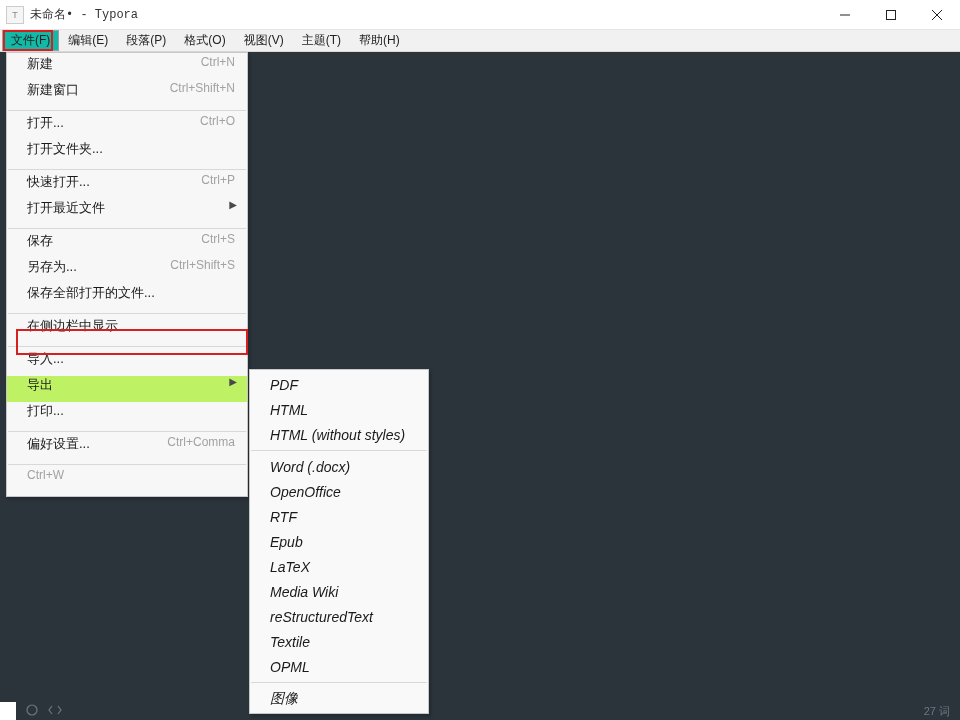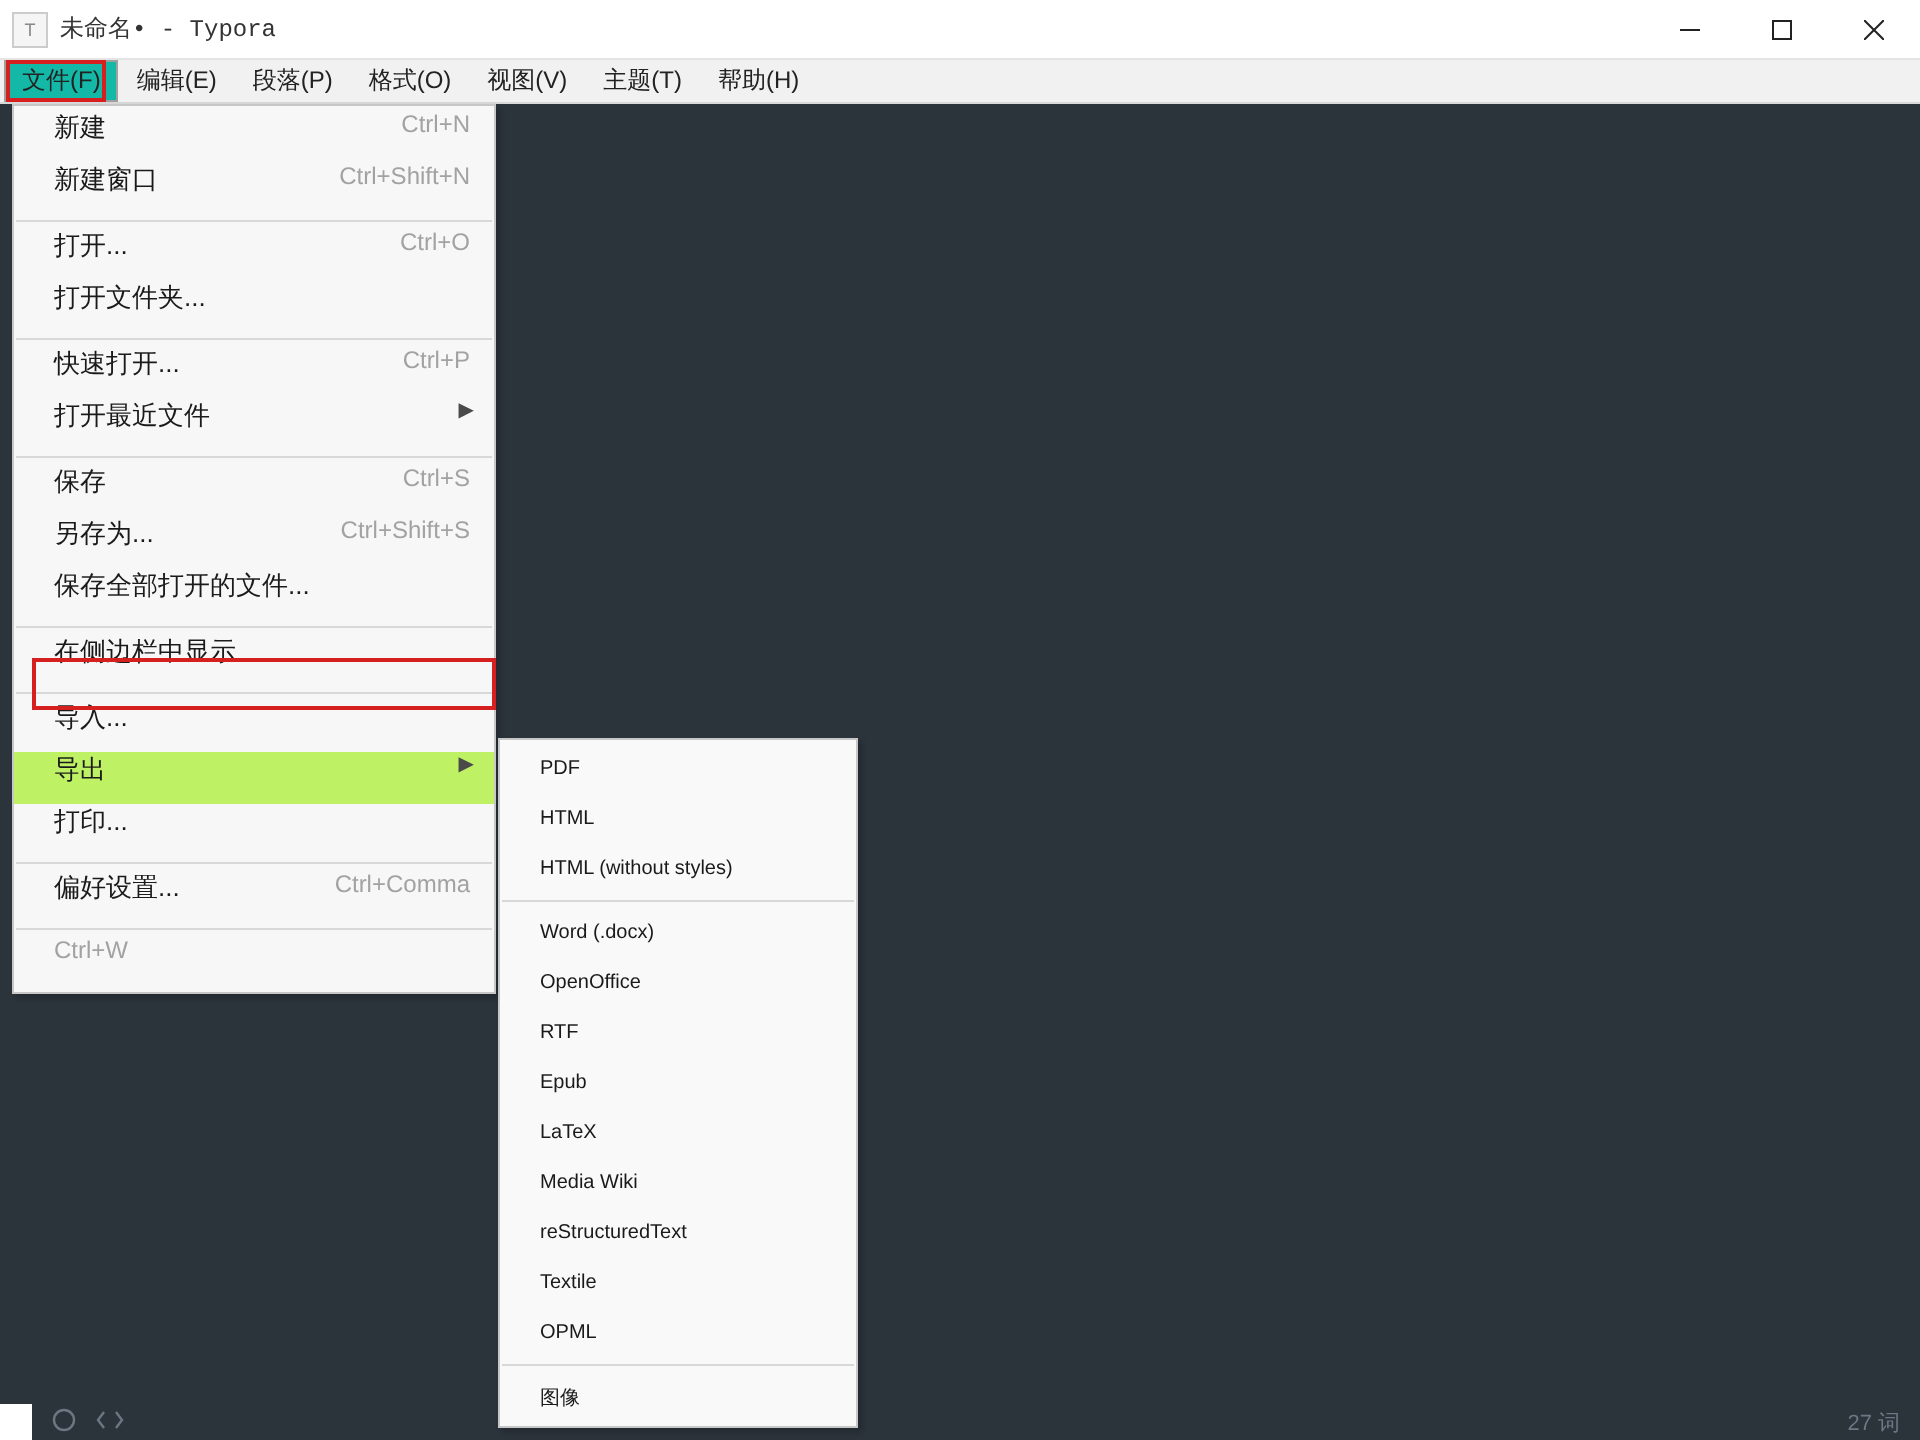--- a/index.html
+++ b/index.html
@@ -63,21 +63,21 @@
   .export-highlight {
     position: absolute; top: 329px; left: 16px; width: 232px; height: 26px;
     border: 2px solid #d62020; z-index: 60; pointer-events: none;
   }
   .submenu {
     position: absolute; top: 369px; left: 249px; width: 180px;
     background: #f9f9f9; border: 1px solid #c7c7c7; box-shadow: 2px 2px 3px rgba(0,0,0,0.2);
     padding: 2px 0; z-index: 40;
   }
   .sub-item { height: 25px; display: flex; align-items: center; padding: 0 12px 0 20px;
-    font-size: 10px; color: #1a1a1a; cursor: default; }
+    font-size: 14px; color: #1a1a1a; cursor: default; font-style: italic; }
   .sub-sep { height: 1px; background: #d8d8d8; margin: 3px 1px; }
 </style>
 </head>
 <body>
 
 <div class="titlebar">
   <div class="titlebar-icon">T</div>
   <div class="titlebar-text">未命名• - Typora</div>
   <div class="win-controls">
     <div class="win-btn">

